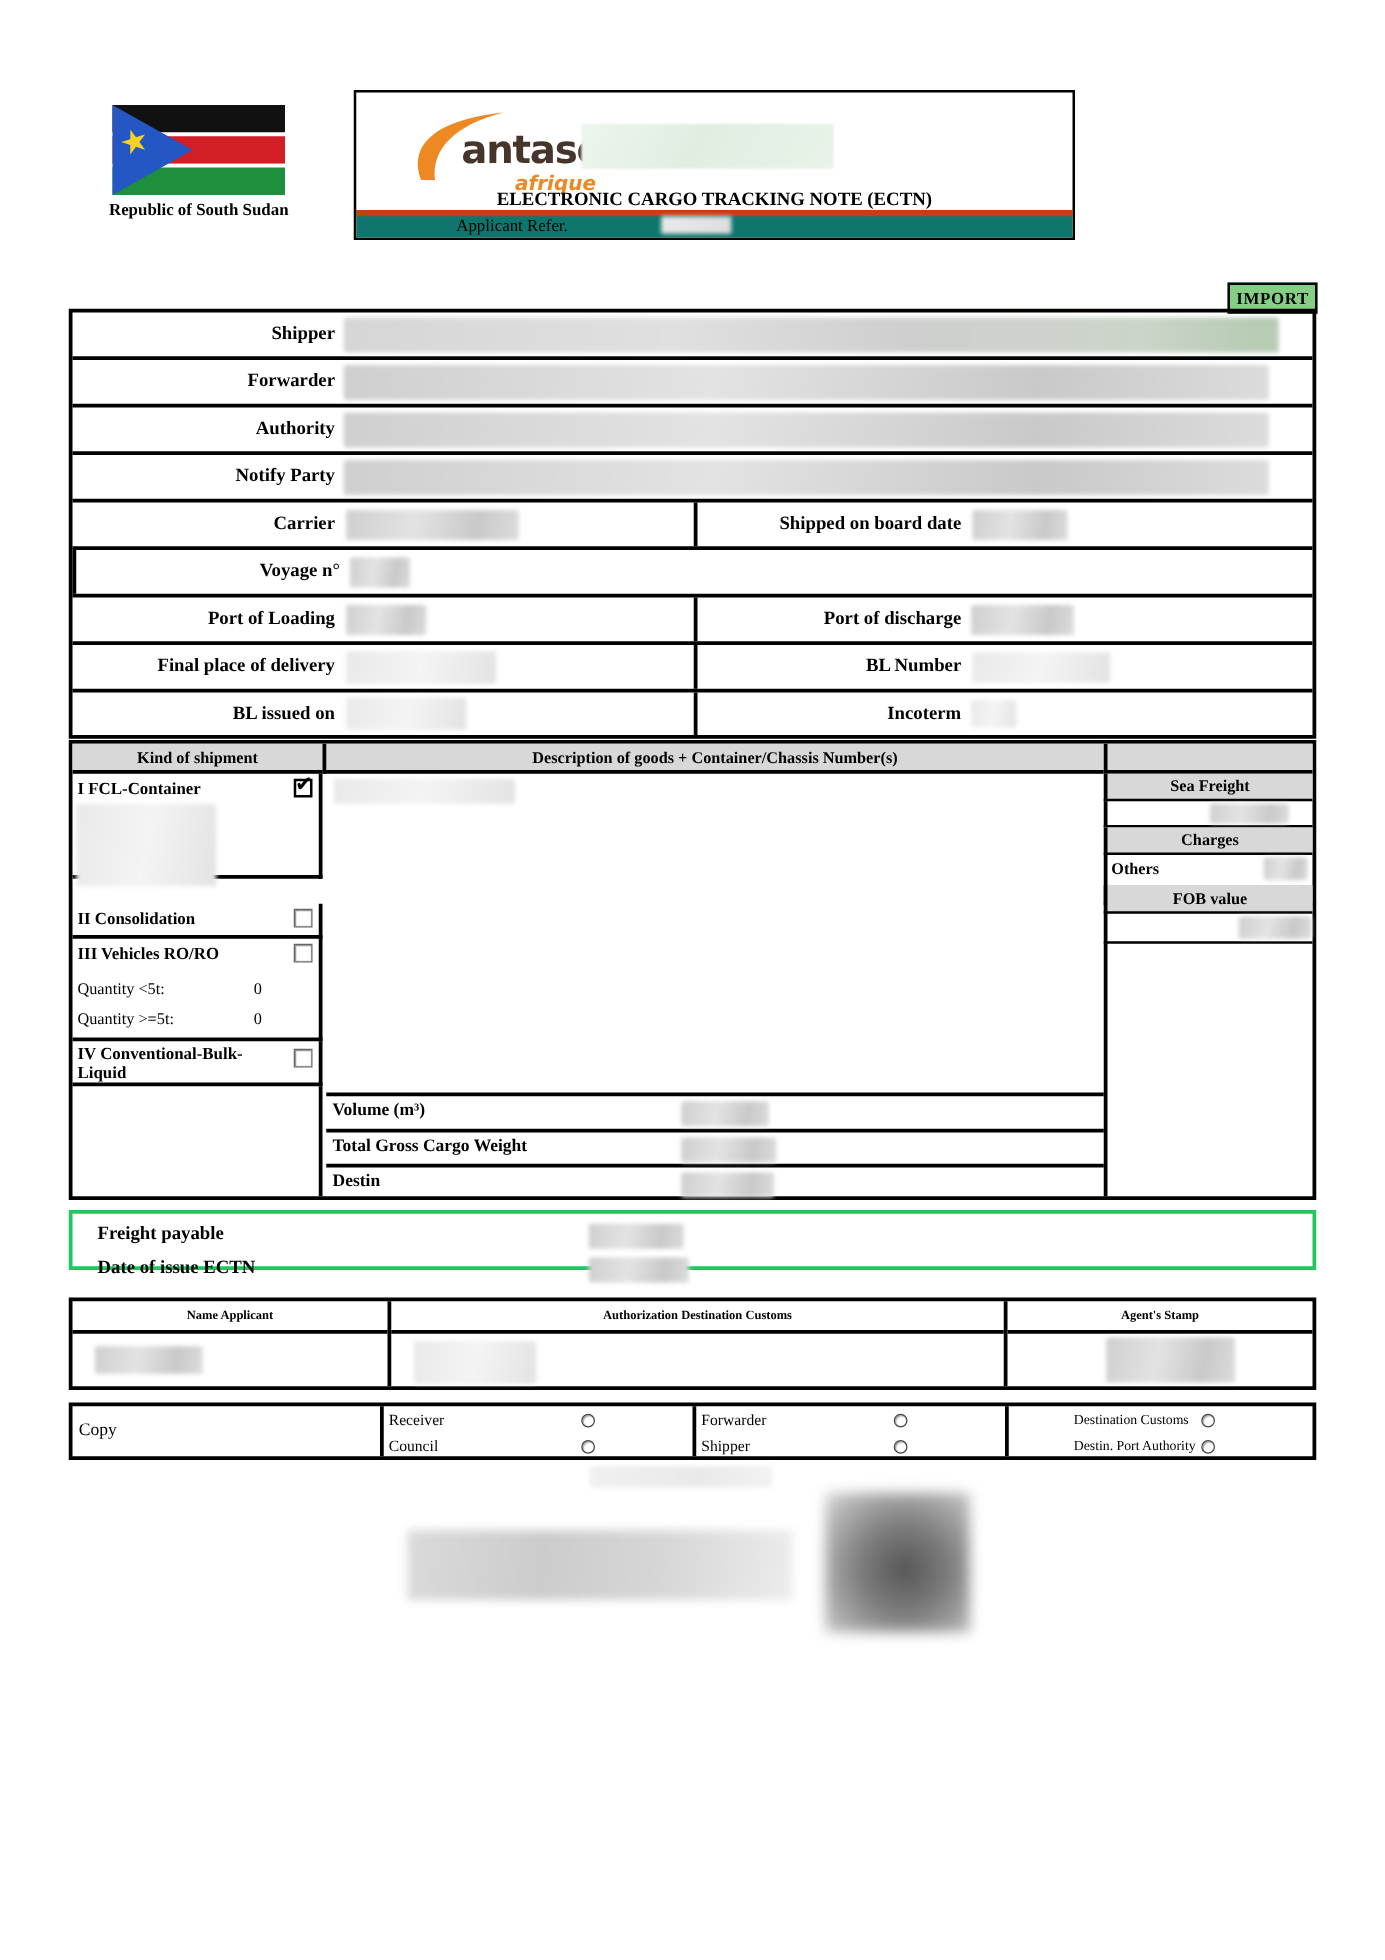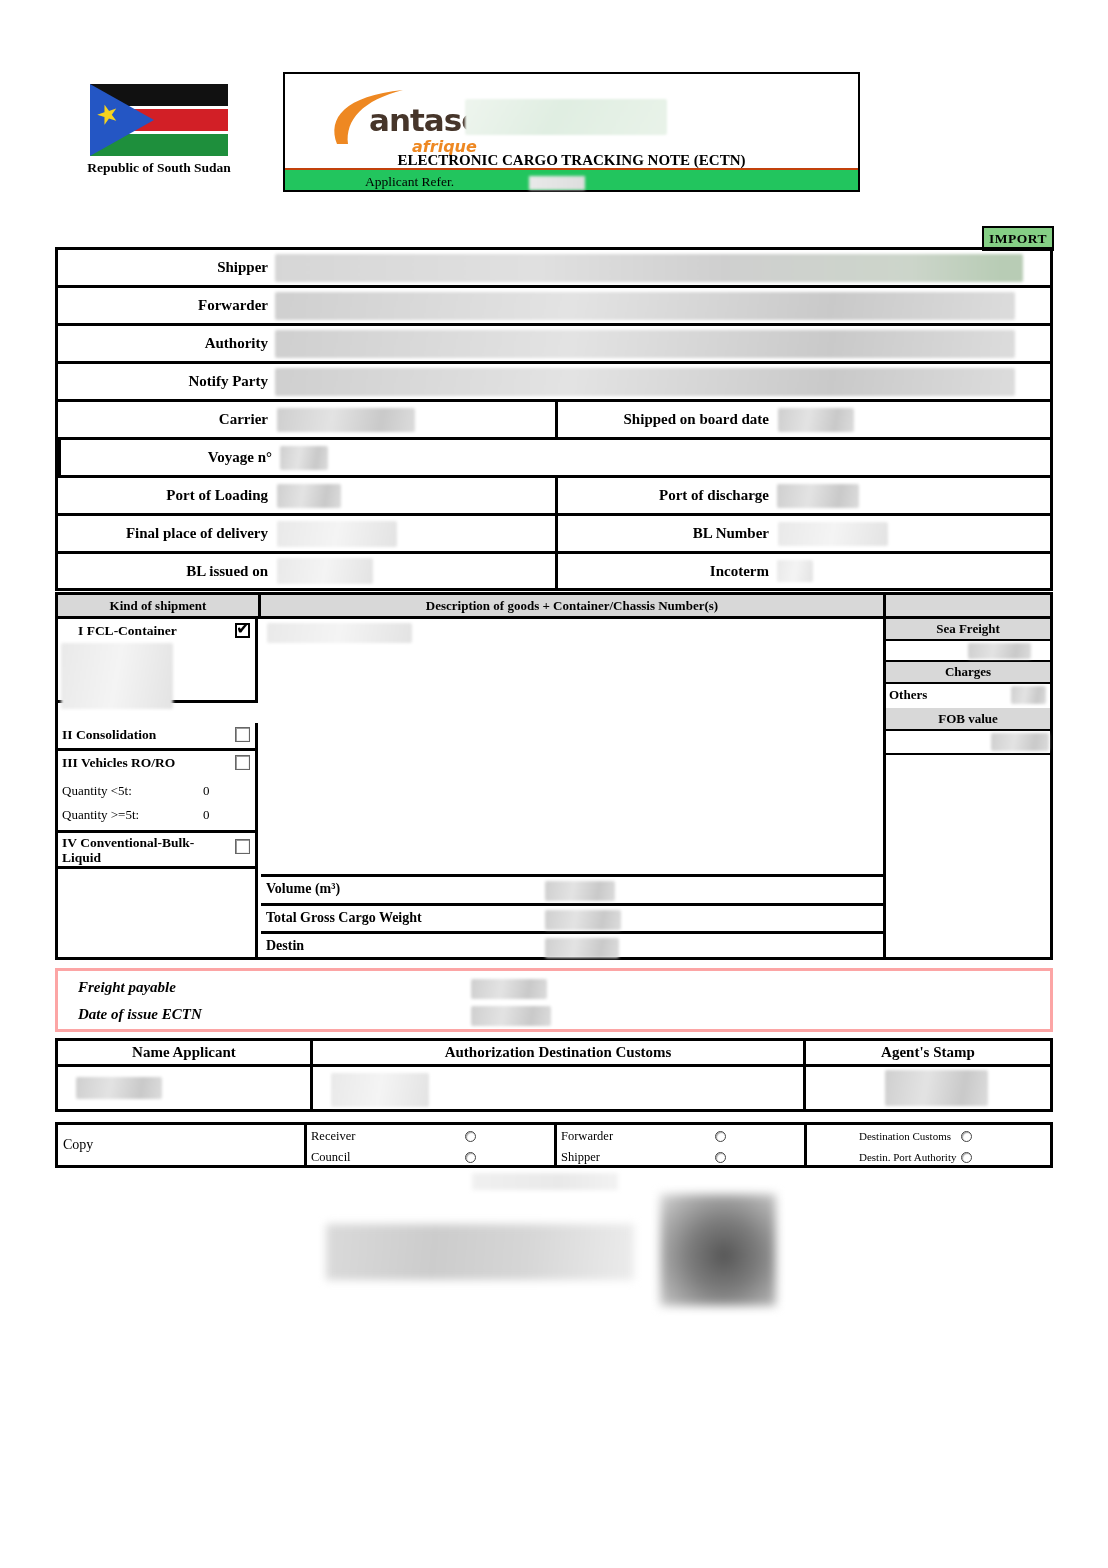--- a/index.html
+++ b/index.html
@@ -25,22 +25,22 @@
   .logo-box { position:absolute; left:283px; top:72px; width:577px; height:120px; border:2px solid #000; background:#fff; }
   .antaser { position:absolute; left:32px; top:14px; width:180px; height:66px; }
   .brand-name { position:absolute; left:52px; top:14px; font-family:"DejaVu Sans", sans-serif;
                 font-weight:bold; font-size:31px; color:#46352a; letter-spacing:-1px; }
   .brand-region { position:absolute; left:95px; top:49px; font-family:"DejaVu Sans", sans-serif;
                   font-style:italic; font-weight:bold; font-size:16px; color:#ee8822; }
   .ectn-ref-blur { position:absolute; left:180px; top:25px; width:202px; height:36px; border-radius:2px;
                    background:linear-gradient(120deg,#eef5ee 0%,#e0eee2 45%,#e9f3e9 100%); filter:blur(1px); }
   .doc-title { position:absolute; left:0; top:78px; width:100%; text-align:center;
                font-weight:bold; font-size:15px; }
-  .applicant-bar { position:absolute; left:0; bottom:0; width:100%; height:22px; background:#22c55e;
-                   border-top:2px solid #c2410c; display:flex; align-items:flex-end; }
+  .applicant-bar { position:absolute; left:0; bottom:0; width:100%; height:22px; background:#0f766e;
+                   border-top:5px solid #c2410c; display:flex; align-items:flex-start; }
   .applicant-label { margin-left:80px; font-size:13.5px; }
   .applicant-blur { margin-left:75px; width:56px; height:14px; background:linear-gradient(90deg,#e9e9e9,#dedede); filter:blur(1.5px); }
 
   .import-badge { position:absolute; left:982px; top:226px; width:72px; height:25px; background:#85cf85;
                   border:2px solid #000; display:flex; align-items:center; justify-content:center;
                   font-weight:bold; font-size:13.5px; letter-spacing:0.5px; }
 
   
   .bv { background:linear-gradient(100deg,#cfcfcf 0%,#e3e3e3 40%,#c9c9c9 75%,#dcdcdc 100%);
         filter:blur(1.5px); border-radius:2px; }
@@ -60,21 +60,21 @@
 
   
   .t2 { position:absolute; left:55px; top:592px; width:998px; height:368px; border:3px solid #000; }
   .t2 .cell { position:absolute; }
   .hdr { background:#d8d8d8; font-weight:bold; font-size:13px; display:flex; align-items:center; justify-content:center; }
   .t2-h1 { left:0; top:0; width:200px; height:24px; border-bottom:3px solid #000; }
   .t2-h2 { left:200px; top:0; width:625px; height:24px; border-left:3px solid #000; border-bottom:3px solid #000; }
   .t2-h3 { left:825px; top:0; width:167px; height:24px; border-left:3px solid #000; border-bottom:3px solid #000; }
 
   .lcell { left:0; width:200px; border-right:3px solid #000; }
-  .l-fcl   { top:24px;  height:84px; border-bottom:3px solid #000;padding-left:16px; }
+  .l-fcl   { top:24px;  height:84px; border-bottom:3px solid #000; }
   .l-consol{ top:128px; height:28px;  border-bottom:3px solid #000; }
   .l-veh   { top:156px; height:82px;  border-bottom:3px solid #000; }
   .l-conv  { top:238px; height:36px;  border-bottom:3px solid #000; }
   .l-empty { top:274px; bottom:0; }
   .opt-row { display:flex; justify-content:space-between; align-items:flex-start; padding:4px 5px 0 4px; }
   .opt-label { font-weight:bold; font-size:13.5px; line-height:15px; }
   .qty-line { position:absolute; left:4px; font-size:13px; }
   .qty-val { position:absolute; left:145px; font-size:13px; }
 
   .checkbox { width:15px; height:15px; border:1px solid #666; background:#fff; flex:none;
@@ -93,30 +93,30 @@
   .rcell { left:825px; width:167px; border-left:3px solid #000; }
   .r-sfh  { top:24px;  height:22px; border-bottom:2px solid #000; }
   .r-sfv  { top:46px;  height:21px; border-bottom:2px solid #000; }
   .r-chh  { top:67px;  height:22px; border-bottom:2px solid #000; }
   .r-oth  { top:89px;  height:40px; border-bottom:2px solid #0f172a; }
   .r-fobh { top:113px; height:23px; border-bottom:2px solid #000; }
   .r-fobv { top:136px; height:24px; border-bottom:2px solid #000; }
   .r-empty{ top:160px; bottom:0; }
 
   
-  .fbox { position:absolute; left:55px; top:968px; width:998px; height:64px; border:3px solid #fca5a5;font-style:italic; }
+  .fbox { position:absolute; left:55px; top:968px; width:998px; height:48px; border:3px solid #22c55e; }
   .fbox .lab { position:absolute; left:20px; font-weight:bold; font-size:15px; }
   .fbox .blur { position:absolute; left:413px; height:20px; }
 
   
   .abox { position:absolute; left:55px; top:1038px; width:998px; height:74px; border:3px solid #000; display:flex; }
   .acol { position:relative; height:100%; }
   .acol + .acol { border-left:3px solid #000; }
   .acol .ahead { height:26px; border-bottom:3px solid #000; display:flex; align-items:center; justify-content:center;
-                 font-weight:bold; font-size:15px; }
+                 font-weight:bold; font-size:10px; }
 
   
   .cbox { position:absolute; left:55px; top:1122px; width:998px; height:46px; border:3px solid #000; display:flex; }
   .ccol { position:relative; height:100%; }
   .ccol + .ccol { border-left:3px solid #000; }
   .copy-label { position:absolute; left:5px; top:12px; font-size:14px; }
   .copy-row { display:flex; align-items:center; height:20px; padding:0 0 0 4px; margin-top:1px; }
   .copy-row .txt { font-size:12.5px; }
   .copy-row .txt.small { font-size:11px;margin-left:48px; }
   .radio { width:11px; height:11px; border:1px solid #444; border-radius:50%; background:#fff;

